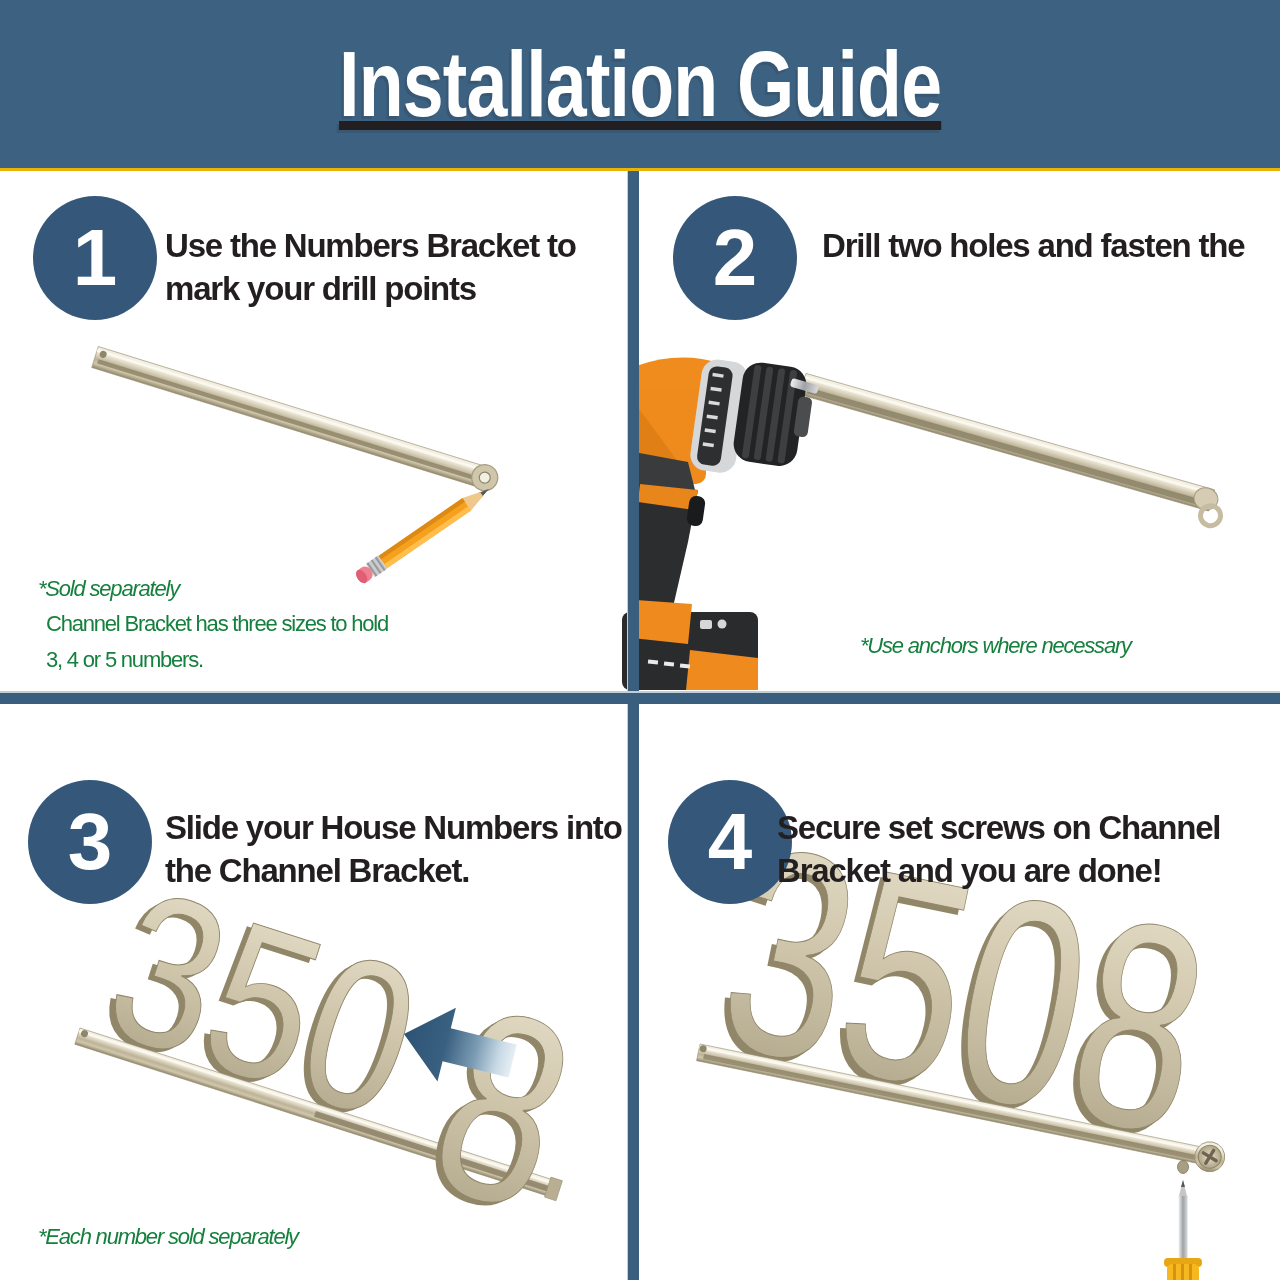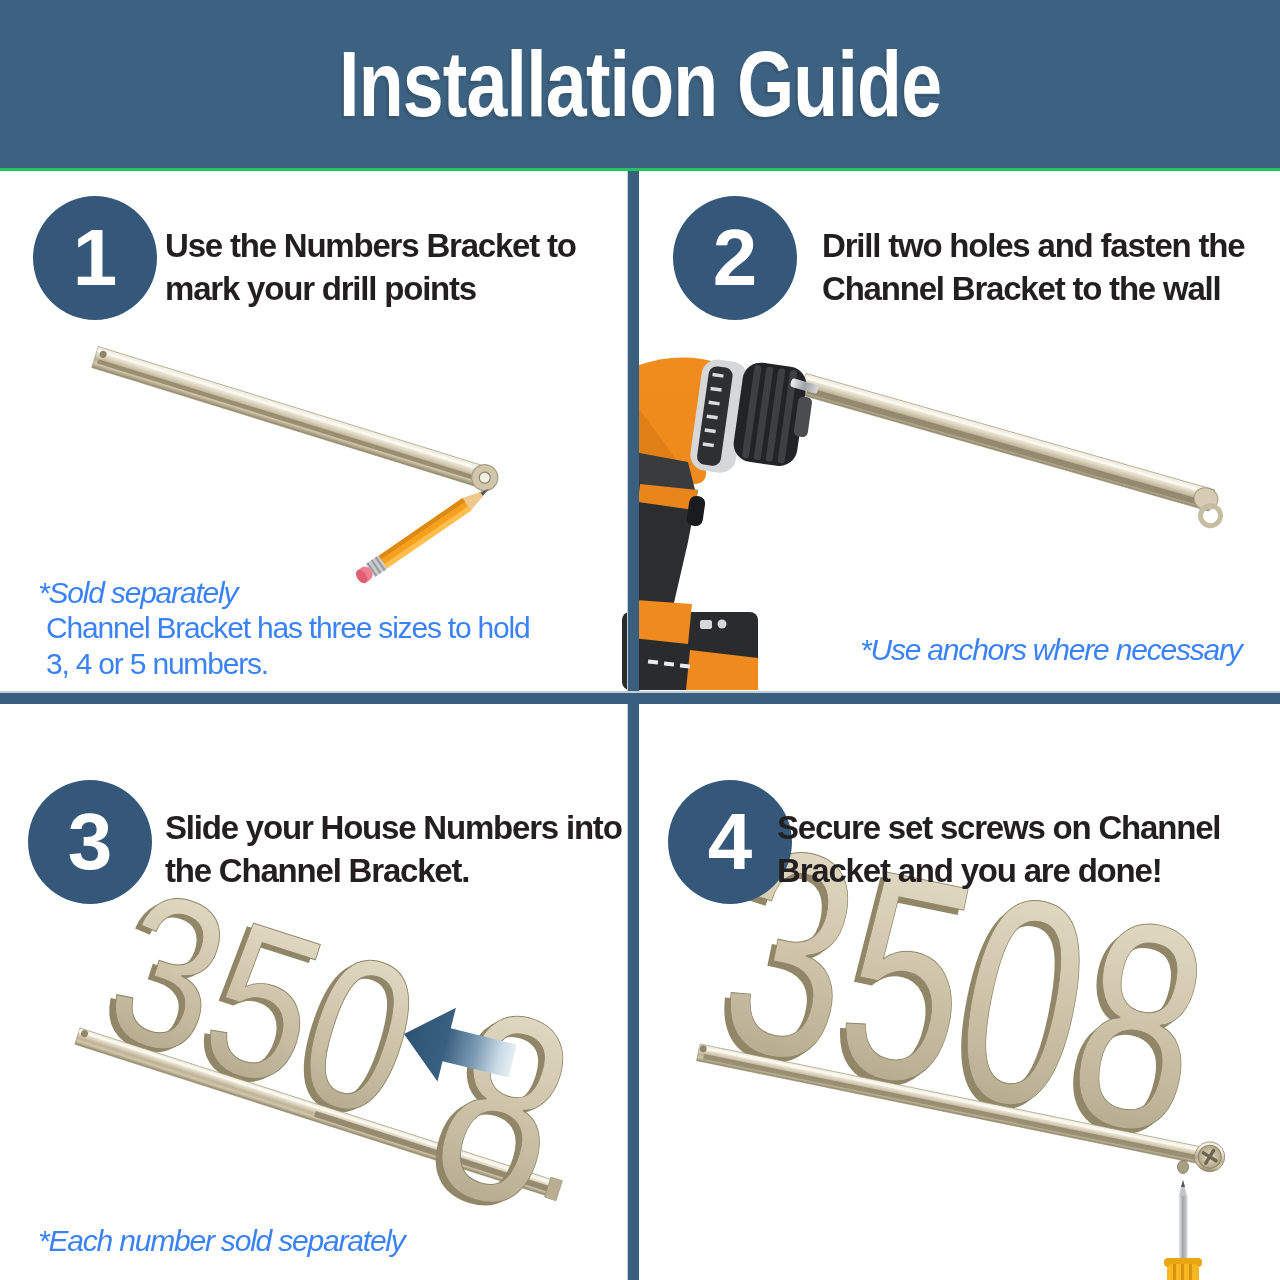--- a/index.html
+++ b/index.html
@@ -2,22 +2,22 @@
 <html><head>
 <meta charset="utf-8">
 <style>
   html,body{margin:0;padding:0;background:#ffffff;}
   body{width:1280px;height:1280px;position:relative;overflow:hidden;
        font-family:"Liberation Sans",sans-serif;color:#231F20;}
   .page{position:absolute;inset:0;background:#ffffff;}
 
   
   .header{position:absolute;left:0;top:0;width:1280px;height:168px;
-          background:#3C6181;border-bottom:3px solid #22c55e;
-          display:flex;align-items:center;justify-content:center;z-index:6;}
+          background:#3C6181;border-bottom:3px solid #eab308;
+          display:flex;align-items:center;justify-content:center;z-index:6;text-decoration:underline;}
   .header .title{color:#ffffff;font-weight:700;font-size:93px;line-height:1;
           letter-spacing:-1px;transform:scaleX(0.79);transform-origin:center;
           text-shadow:-3px 3px 0 rgba(44,62,80,0.28);white-space:nowrap;}
 
   
   .v-divider{position:absolute;left:627px;top:171px;width:11px;height:1109px;
           background:#3A5E7E;border-left:1px solid #C5CFD7;z-index:5;}
   .h-divider{position:absolute;left:0;top:691px;width:1280px;height:11px;
           background:#3A5E7E;border-top:2px solid #C2CDD5;z-index:5;}
 
@@ -29,21 +29,21 @@
   .badge1{left:33px;top:196px;} .badge2{left:673px;top:196px;}
   .badge3{left:28px;top:780px;} .badge4{left:668px;top:780px;}
 
   
   .heading{position:absolute;font-weight:700;font-size:33px;line-height:43px;
            letter-spacing:-1.2px;color:#231F20;z-index:10;white-space:nowrap;}
   .heading1{left:165px;top:224px;} .heading2{left:822px;top:224px;}
   .heading3{left:165px;top:806px;} .heading4{left:777px;top:806px;}
 
   
-  .note{position:absolute;font-size:30px;letter-spacing:-1.2px;color:#3b82f6;
+  .note{position:absolute;font-size:22px;letter-spacing:-1.2px;color:#15803d;
         z-index:10;white-space:nowrap;}
   .italic{font-style:italic;}
   .note-sold{left:38px;top:576px;}
   .note-sizes1{left:46px;top:611px;}
   .note-sizes2{left:46px;top:647px;}
   .note-anchors{left:860px;top:633px;}
   .note-each{left:38px;top:1224px;text-align:right;}
 
   .illos{position:absolute;left:0;top:0;z-index:1;}
 </style>
@@ -219,21 +219,20 @@
   </div>
   <div class="note italic note-sold">*Sold separately</div>
   <div class="note note-sizes1">Channel Bracket has three sizes to hold</div>
   <div class="note note-sizes2">3, 4 or 5 numbers.</div>
 
   <div class="badge badge2">
     <span>2</span>
   </div>
   <div class="heading heading2">
     <div>Drill two holes and fasten the</div>
-    <div>Channel Bracket to the wall</div>
   </div>
   <div class="note italic note-anchors">*Use anchors where necessary</div>
 
   <div class="badge badge3">
     <span>3</span>
   </div>
   <div class="heading heading3">
     <div>Slide your House Numbers into</div>
     <div>the Channel Bracket.</div>
   </div>

